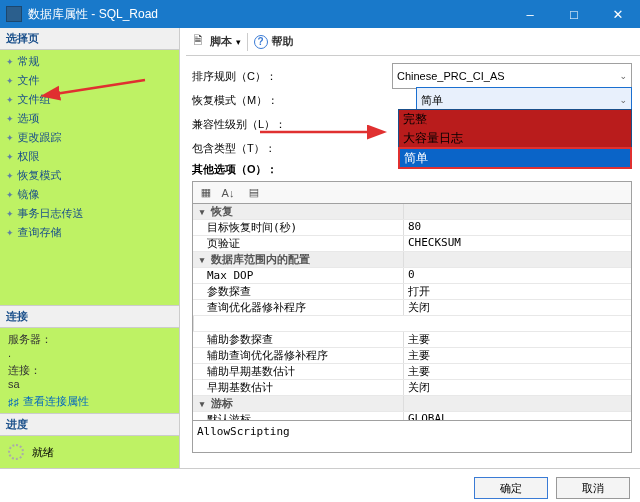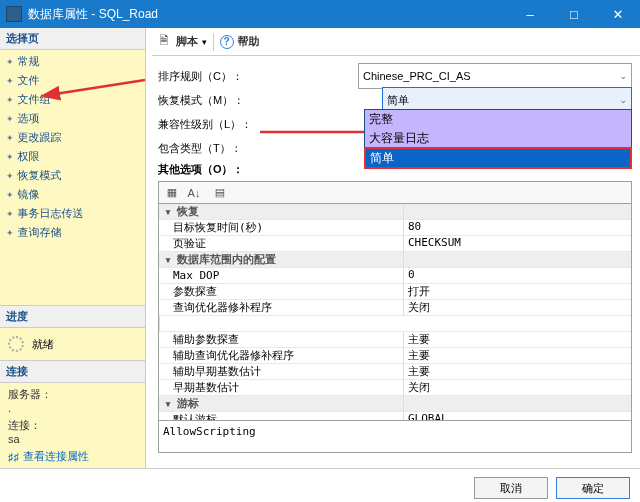--- a/index.html
+++ b/index.html
@@ -7,21 +7,21 @@
 
 
 .titlebar { height: 28px; background: #1979ca; color: #fff; display: flex; align-items: center; padding: 0 0 0 6px; }
 .titlebar .t-icon { width: 16px; height: 16px; background: #2b5f8d; border: 1px solid #1c476e; margin-right: 6px; display:inline-block; }
 .titlebar .title { flex: 1; font-size: 12px; }
 .titlebar .winbtn { width: 44px; height: 28px; display: flex; align-items: center; justify-content: center; font-size: 13px; font-family: "Segoe UI Symbol", sans-serif; }
 .titlebar .close { background: none; }
 
 
 .content { display: flex; height: 440px; }
-.sidebar { width: 146px; background: #fef9c3; border-right: 1px solid #ccc; display: flex; flex-direction: column; }
+.sidebar { width: 180px; background: #bef264; border-right: 1px solid #ccc; display: flex; flex-direction: column; }
 .side-section-head { background: #f0f0f0; padding: 3px 6px; font-weight: bold; color: #1a4f8a; border-bottom: 1px solid #ccc; }
 .side-section-body { padding: 2px 0; }
 .side-item { padding: 2px 6px; color: #1a4f8a; cursor: pointer; display: flex; align-items: center; gap: 4px; position:relative; }
 .side-item .dot { color: #5f7fa3; font-size: 9px; }
 .side-spacer { flex: 1; }
 .side-block { border-top:1px solid #ccc; }
 .conn-body { padding: 4px 8px; color:#333; }
 .conn-row { margin-bottom: 4px; }
 .view-link { color:#0066c0; cursor:pointer; display:flex; align-items:center; gap:4px; margin-top:4px; }
 .progress-body { padding: 8px; display:flex; align-items:center; gap:8px; }
@@ -33,21 +33,21 @@
 .toolbar .tb-ico { width:16px; height:16px; display:inline-flex; align-items:center; justify-content:center; border:1px solid transparent; }
 .toolbar .tb-lbl { color:#333;font-weight:bold; }
 .toolbar .sep { width:1px; height:18px; background:#ccc; margin:0 2px; }
 .toolbar .help { font-weight:bold; border:1px solid #3a7bd5; border-radius:50%; width:14px; height:14px; font-size:10px; display:inline-flex; align-items:center; justify-content:center; color:#3a7bd5; }
 
 .form-area { padding: 10px 8px 4px 6px; }
 .form-row { display:flex; align-items:center; margin-bottom:4px; height:20px; position:relative; }
 .form-row label { width:200px; }
 .form-row .sel { flex:1; height:20px; border:1px solid #a0a0a0; background:#fff; padding:12px 4px; display:flex; align-items:center; justify-content:space-between; }
 .dd-arrow { font-size:9px; color:#666; }
-.dd-open { position:absolute; left:206px; right:0; top:19px; background:#c4b5fd; border:1px solid #1a4f8a; z-index:5; }
+.dd-open { position:absolute; left:206px; right:0; top:19px; background:#b91c1c; border:1px solid #1a4f8a; z-index:5; }
 .dd-open .opt { padding:1px 4px; font-family:"SimSun","MS Gothic",monospace; font-size:12px; }
 .dd-open .opt.sel { background:#0a64c8; color:#fff; }
 .dd-open .opt.red { outline:2px solid #e03030; outline-offset:-1px; }
 .other-label { margin-bottom:4px;font-weight:bold; }
 
 .grid-toolbar { height:22px; border:1px solid #a0a0a0; border-bottom:none; display:flex; align-items:center; padding:0 4px; gap:4px; background:#f8f8f8; }
 .grid-toolbar .gi { width:18px; height:18px; display:inline-flex; align-items:center; justify-content:center; color:#555; }
 .grid { border:1px solid #a0a0a0; height:218px; overflow:hidden; background:#fff; }
 .grow { display:flex; height:16px; border-bottom:1px solid #e8e8e8; }
 .grow .gname { flex:1; padding:0 4px; font-family:"SimSun","MS Gothic",monospace; display:flex; align-items:center; gap:4px; }
@@ -119,41 +119,41 @@
           <span class="dot">✦</span>
           <span>事务日志传送</span>
         </div>
       <div class="side-item">
           <span class="dot">✦</span>
           <span>查询存储</span>
         </div>
     </div>
     <div class="side-spacer"></div>
     <div class="side-block">
-      <div class="side-section-head">进度</div>
-      <div class="progress-body">
-        <div class="spinner"></div>
-        <span>就绪</span>
-      </div>
-    </div>
-    <div class="side-block">
       <div class="side-section-head">连接</div>
       <div class="conn-body">
         <div class="conn-row">
             <div>服务器：</div>
             <div>.</div>
           </div>
         <div class="conn-row">
             <div>连接：</div>
             <div>sa</div>
           </div>
         <div class="view-link">
             <span>♯♯</span>
             <span>查看连接属性</span>
           </div>
+      </div>
+    </div>
+    <div class="side-block">
+      <div class="side-section-head">进度</div>
+      <div class="progress-body">
+        <div class="spinner"></div>
+        <span>就绪</span>
       </div>
     </div>
   </div>
 
   <div class="main">
     <div class="toolbar">
       <span class="tb-ico">🗎</span>
       <span class="tb-lbl">脚本</span>
       <span style="font-size:9px;">▾</span>
       <span class="sep"></span>
@@ -267,22 +267,22 @@
           </div>
 
       </div>
 
       <div class="desc-box">AllowScripting</div>
     </div>
   </div>
 </div>
 
 <div class="buttons">
+  <div class="btn primary">确定</div>
   <div class="btn">取消</div>
-  <div class="btn primary">确定</div>
 </div>
 
 <svg class="overlay">
   <defs>
     <marker id="ah" markerWidth="10" markerHeight="10" refX="2" refY="3" orient="auto">
       <path d="M0,0 L0,6 L8,3 z" fill="#e03030"></path>
     </marker>
   </defs>
   <line x1="145" y1="80" x2="55" y2="94" stroke="#e03030" stroke-width="2.5" marker-end="url(#ah)"></line>
   <line x1="260" y1="132" x2="372" y2="132" stroke="#e03030" stroke-width="2.5" marker-end="url(#ah)"></line>

